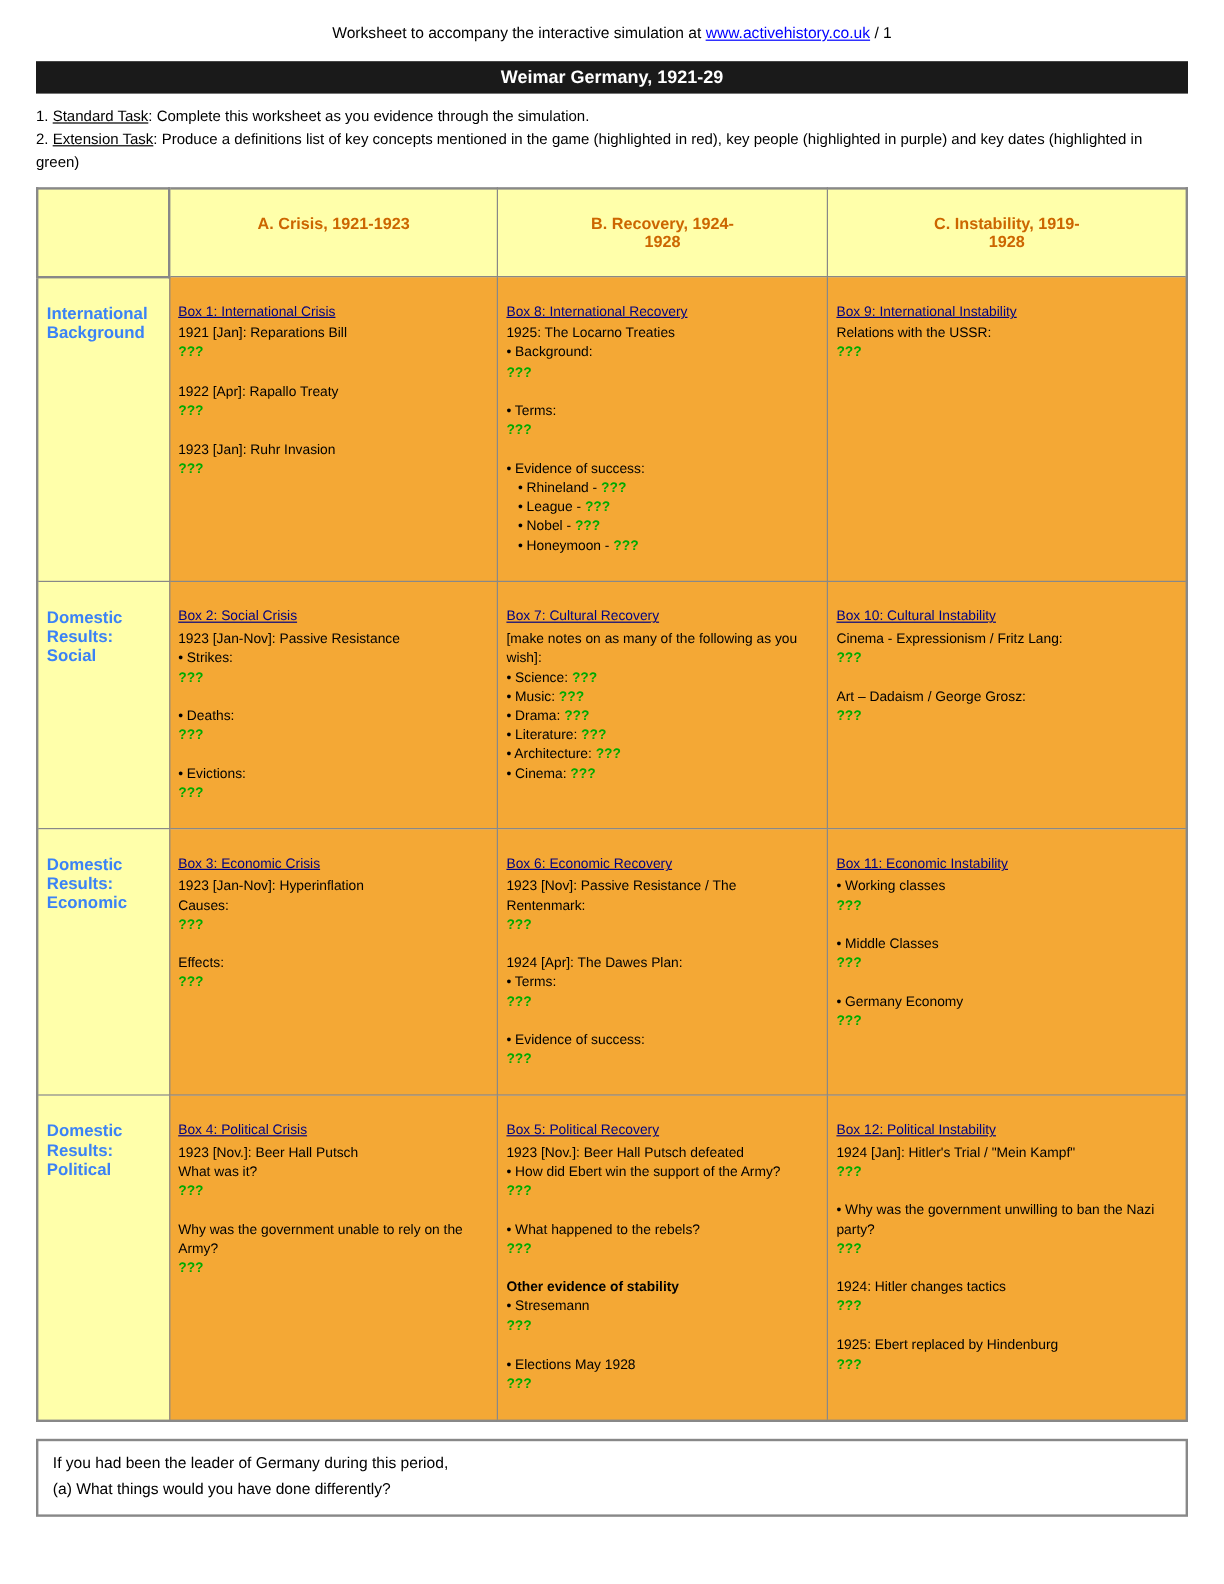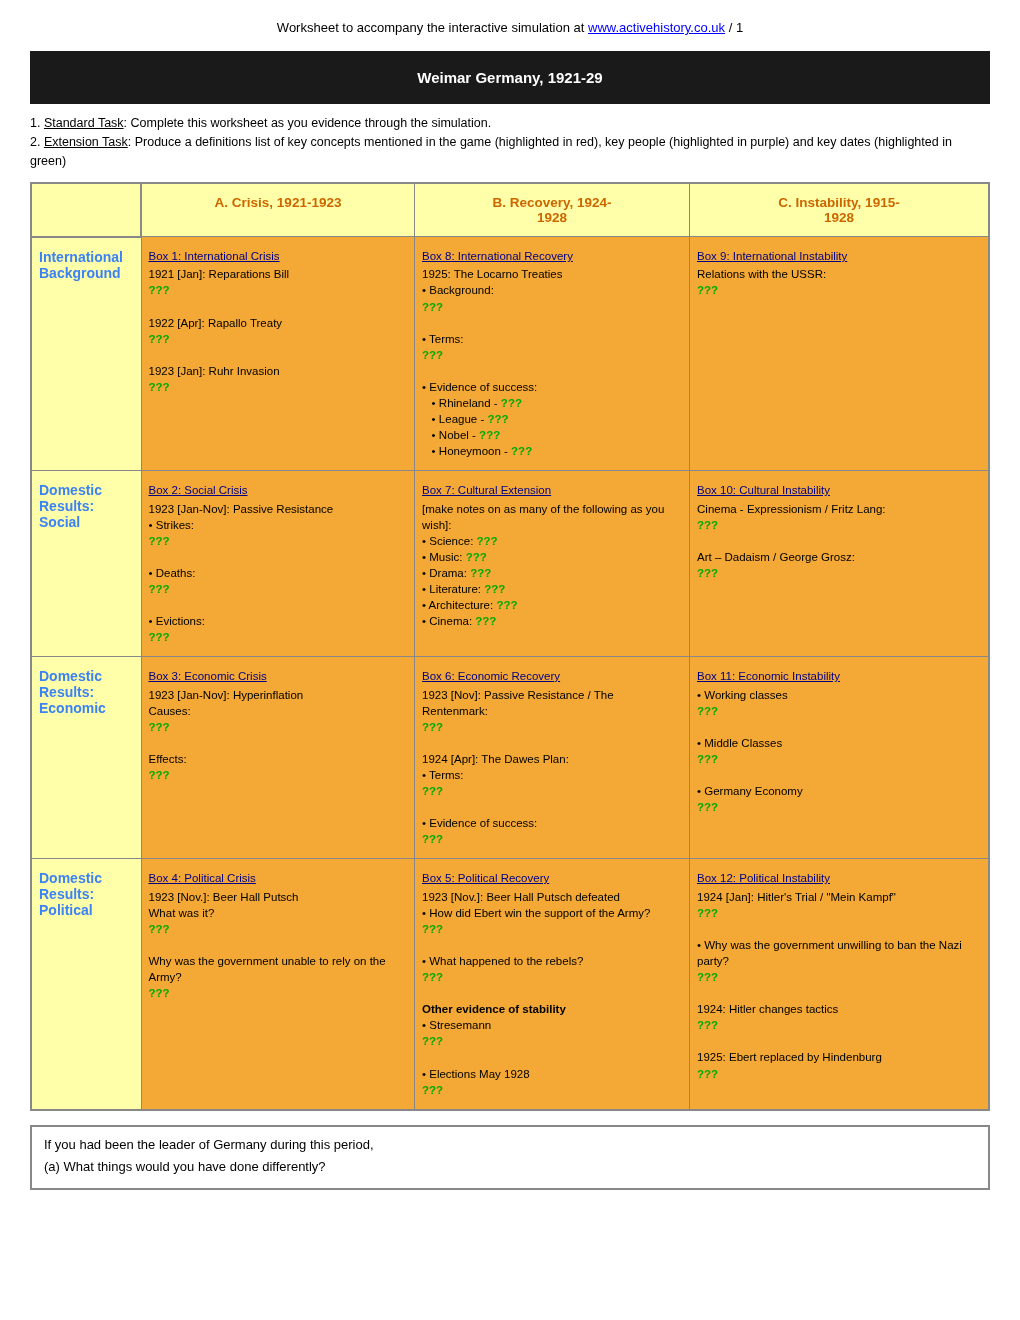--- a/index.html
+++ b/index.html
@@ -16,38 +16,38 @@
       margin-bottom: 16px;
       font-size: 13px;
     }
     .top-header a { color: blue; }
     .title-bar {
       background: #1a1a1a;
       color: #fff;
       text-align: center;
       font-size: 15px;
       font-weight: bold;
-      padding: 18px 10px;
+      padding: 5px 10px;
       margin-bottom: 10px;
     }
     .instructions {
       margin-bottom: 12px;
       font-size: 12.5px;
       line-height: 1.5;
     }
     .instructions u { text-decoration: underline; }
     .main-table {
       width: 100%;
       border-collapse: collapse;
       border: 2px solid #888;
     }
     .main-table td, .main-table th {
       border: 1px solid #888;
       vertical-align: top;
-      padding: 11px 7px;
+      padding: 21px 7px;
     }
     .col-header {
       background: #ffffaa;
       text-align: center;
       font-size: 13.5px;
       font-weight: bold;
       color: #cc6600;
       border: 2px solid #888;
       padding: 6px;
     }
@@ -113,21 +113,21 @@
   2. <u>Extension Task</u><span>: Produce a definitions list of key concepts mentioned in the game (highlighted in red), key people (highlighted in purple) and key dates (highlighted in green)</span>
 </div>
 
 <table class="main-table">
   <thead>
     <tr>
       <td style="background:#ffffaa; border:2px solid #888; width:110px;"></td>
       <th class="col-header">A. Crisis, 1921-1923</th>
       <th class="col-header" style="white-space:pre-line;"><span>B. Recovery, 1924-
 1928</span></th>
-      <th class="col-header" style="white-space:pre-line;"><span>C. Instability, 1915-
+      <th class="col-header" style="white-space:pre-line;"><span>C. Instability, 1919-
 1928</span></th>
     </tr>
   </thead>
   <tbody>
 
     <tr>
       <td class="row-label">International<br>Background</td>
       <td class="content-cell cell-orange">
         <span class="box-title">Box 1: International Crisis</span>
         <span>
@@ -165,21 +165,21 @@
         <span class="box-title">Box 2: Social Crisis</span>
         1923 [Jan-Nov]: Passive Resistance<br>
         • Strikes:<br>
         <span class="qqq">???</span><br><br>
         • Deaths:<br>
         <span class="qqq">???</span><br><br>
         • Evictions:<br>
         <span class="qqq">???</span>
       </td>
       <td class="content-cell cell-orange">
-        <span class="box-title">Box 7: Cultural Extension</span>
+        <span class="box-title">Box 7: Cultural Recovery</span>
         [make notes on as many of the following as you wish]:<br>
         • Science: <span class="qqq">???</span><br>
         • Music: <span class="qqq">???</span><br>
         • Drama: <span class="qqq">???</span><br>
         • Literature: <span class="qqq">???</span><br>
         • Architecture: <span class="qqq">???</span><br>
         • Cinema: <span class="qqq">???</span>
       </td>
       <td class="content-cell cell-orange">
         <span class="box-title">Box 10: Cultural Instability</span>

